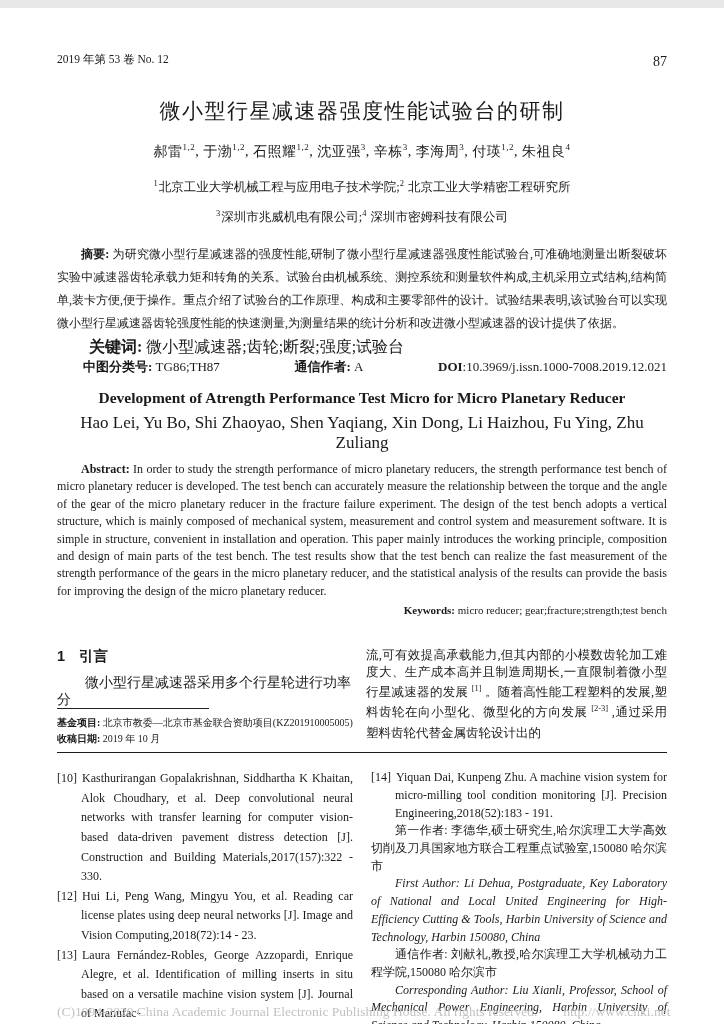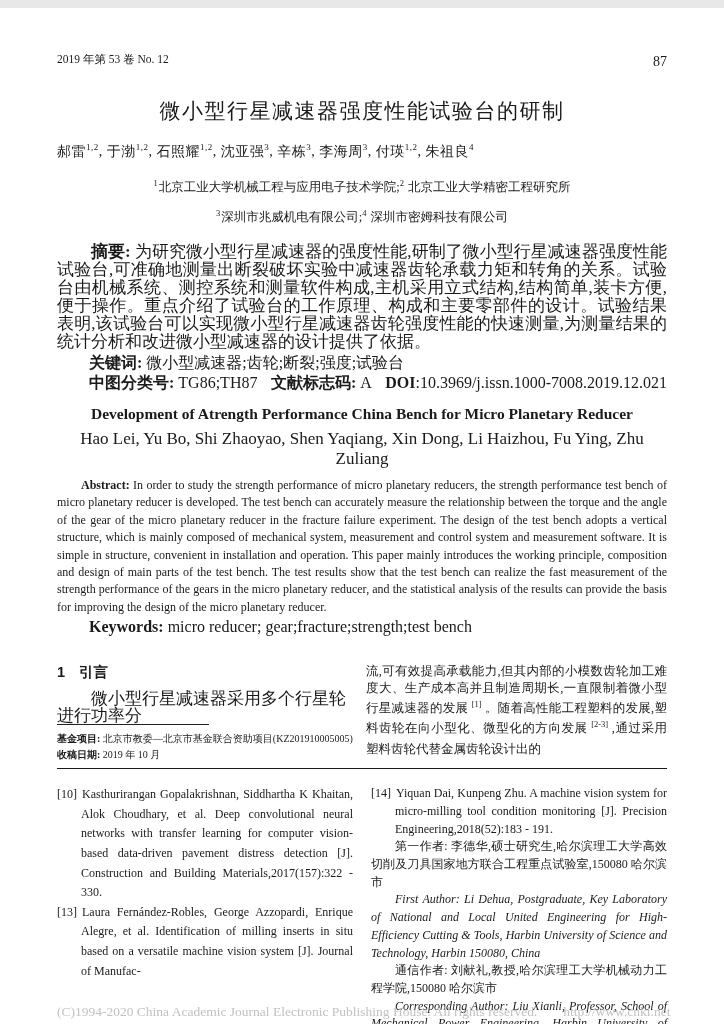--- a/index.html
+++ b/index.html
@@ -11,40 +11,40 @@
     color:#1a1a1a;
     overflow:hidden;
     margin:8px auto;
   }
   .content{padding:44px 57px 0 57px;}
   
   .hdr{display:flex;justify-content:space-between;align-items:flex-end;font-size:11.5px;}
   .hdr .pageno{font-size:14px;line-height:1;transform:translateY(2px);}
   
   .title-cn{text-align:center;font-size:21px;font-weight:normal;letter-spacing:1.5px;margin:30px 0 0 0;}
-  .authors{ font-size:14px;margin:17px 0 0 0;letter-spacing:.5px;}
+  .authors{ text-align:center;font-size:14px;margin:17px 0 0 0;letter-spacing:.5px;}
   .authors sup{font-size:9px;}
   .affil{text-align:center;font-size:12.5px;margin:9px 0 0 0;line-height:26px;}
   .affil sup{font-size:8.5px;margin-right:1px;}
   
-  .abs-cn{font-size:17px;line-height:18px;text-align:justify;text-indent:2em;margin:13px 0 0 0;}
+  .abs-cn{font-size:12px;line-height:23px;text-align:justify;text-indent:2em;margin:13px 0 0 0;}
   .blabel{font-weight:bold;}
   .kw-cn{font-size:16px;margin:3px 0 0 0;text-indent:2em;line-height:18px;}
-  .clc-line{display:flex;justify-content:space-between;font-size:16px;margin:2px 0 0 0;padding-left:2em;line-height:18px;}
+  .clc-line{display:flex;justify-content:space-between;font-size:13px;margin:2px 0 0 0;padding-left:2em;line-height:18px;}
   
   .title-en{text-align:center;font-size:15.5px;font-weight:bold;margin:13px 0 0 0;}
   .authors-en{text-align:center;font-size:17px;margin:6px 0 0 0;}
   .abs-en{font-size:12px;line-height:17.4px;text-align:justify;text-indent:2em;margin:8px 0 0 0;}
-  .kw-en{font-size:16px;text-indent:2em;margin:2px 0 0 0;line-height:17px;}
+  .kw-en{font-size:11px;text-indent:2em;margin:2px 0 0 0;line-height:17px;text-align:right;}
   
   .two-cols{display:grid;grid-template-columns:1fr 1fr;column-gap:8px;margin-top:26px;}
   .col-top-left{display:flex;flex-direction:column;min-height:97px;}
   .sec-h{font-size:14.5px;font-weight:bold;margin:2px 0 0 0;font-family:"Liberation Sans",sans-serif;}
   .sec-h .sec-num{margin-right:14px;}
-  .intro-left{font-size:17px;text-indent:2em;margin:8px 0 0 0;line-height:17px;}
+  .intro-left{font-size:14px;text-indent:2em;margin:8px 0 0 0;line-height:17px;}
   .footnote{margin-top:auto;font-size:10px;line-height:15.5px;white-space:nowrap;overflow:hidden;}
   .fn-rule{width:152px;border-top:1px solid #222;margin-bottom:6px;}
   .intro-right{font-size:12.5px;line-height:16.3px;text-align:justify;margin:2px 0 0 0;}
   .intro-right sup{font-size:8.5px;}
   .full-rule{border:none;border-top:1.5px solid #1a1a1a;margin:6px 0 0 0;}
   
   .tail{display:grid;grid-template-columns:1fr 1fr;column-gap:18px;margin-top:16px;}
   .refs-l{font-size:12px;line-height:19.6px;text-align:justify;}
   .refs-r{font-size:12px;line-height:17.7px;text-align:justify;}
   .ref{margin:0;padding-left:24px;text-indent:-24px;}
@@ -98,25 +98,25 @@
     <p class="abs-cn">
       <span class="blabel">摘要: </span><span>为研究微小型行星减速器的强度性能,研制了微小型行星减速器强度性能试验台,可准确地测量出断裂破坏实验中减速器齿轮承载力矩和转角的关系。试验台由机械系统、测控系统和测量软件构成,主机采用立式结构,结构简单,装卡方便,便于操作。重点介绍了试验台的工作原理、构成和主要零部件的设计。试验结果表明,该试验台可以实现微小型行星减速器齿轮强度性能的快速测量,为测量结果的统计分析和改进微小型减速器的设计提供了依据。</span>
     </p>
 
     <p class="kw-cn">
       <span class="blabel">关键词: </span><span>微小型减速器;齿轮;断裂;强度;试验台</span>
     </p>
 
     <div class="clc-line">
       <span><span class="blabel">中图分类号: </span><span>TG86;TH87</span></span>
-      <span><span class="blabel">文献标志码: </span><span>A</span></span>
+      <span><span class="blabel">通信作者: </span><span>A</span></span>
       <span><span class="blabel">DOI</span><span>:10.3969/j.issn.1000-7008.2019.12.021</span></span>
     </div>
 
-    <h2 class="title-en">Development of Atrength Performance China Bench for Micro Planetary Reducer</h2>
+    <h2 class="title-en">Development of Atrength Performance Test Micro for Micro Planetary Reducer</h2>
     <p class="authors-en">Hao Lei, Yu Bo, Shi Zhaoyao, Shen Yaqiang, Xin Dong, Li Haizhou, Fu Ying, Zhu Zuliang</p>
 
     <p class="abs-en">
       <span class="blabel">Abstract: </span><span>In order to study the strength performance of micro planetary reducers, the strength performance test bench of micro planetary reducer is developed. The test bench can accurately measure the relationship between the torque and the angle of the gear of the micro planetary reducer in the fracture failure experiment. The design of the test bench adopts a vertical structure, which is mainly composed of mechanical system, measurement and control system and measurement software. It is simple in structure, convenient in installation and operation. This paper mainly introduces the working principle, composition and design of main parts of the test bench. The test results show that the test bench can realize the fast measurement of the strength performance of the gears in the micro planetary reducer, and the statistical analysis of the results can provide the basis for improving the design of the micro planetary reducer.</span>
     </p>
 
     <p class="kw-en">
       <span class="blabel">Keywords: </span><span>micro reducer; gear;fracture;strength;test bench</span>
     </p>
 
@@ -154,20 +154,21 @@
     </div>
 
     <hr class="full-rule">
 
     <div class="tail">
       <div class="refs-l">
 
           <p class="ref"><span class="ref-marker">[10]</span><span>Kasthurirangan Gopalakrishnan, Siddhartha K Khaitan, Alok Choudhary, et al. Deep convolutional neural networks with transfer learning for computer vision-based data-driven pavement distress detection [J]. Construction and Building Materials,2017(157):322 - 330.</span></p>
 
 
+          <p class="ref"><span class="ref-marker">[12]</span><span>Hui Li, Peng Wang, Mingyu You, et al. Reading car license plates using deep neural networks [J]. Image and Vision Computing,2018(72):14 - 23.</span></p>
 
           <p class="ref"><span class="ref-marker">[13]</span><span>Laura Fernández-Robles, George Azzopardi, Enrique Alegre, et al. Identification of milling inserts in situ based on a versatile machine vision system [J]. Journal of Manufac-</span></p>
         </div>
       <div class="refs-r">
         <div>
 
             <p class="ref"><span class="ref-marker">[14]</span><span>Yiquan Dai, Kunpeng Zhu. A machine vision system for micro-milling tool condition monitoring [J]. Precision Engineering,2018(52):183 - 191.</span></p>
           </div>
         <p class="bio-cn">第一作者: 李德华,硕士研究生,哈尔滨理工大学高效切削及刀具国家地方联合工程重点试验室,150080 哈尔滨市</p>
         <p class="bio-en">First Author: Li Dehua, Postgraduate, Key Laboratory of National and Local United Engineering for High-Efficiency Cutting &amp; Tools, Harbin University of Science and Technology, Harbin 150080, China</p>

